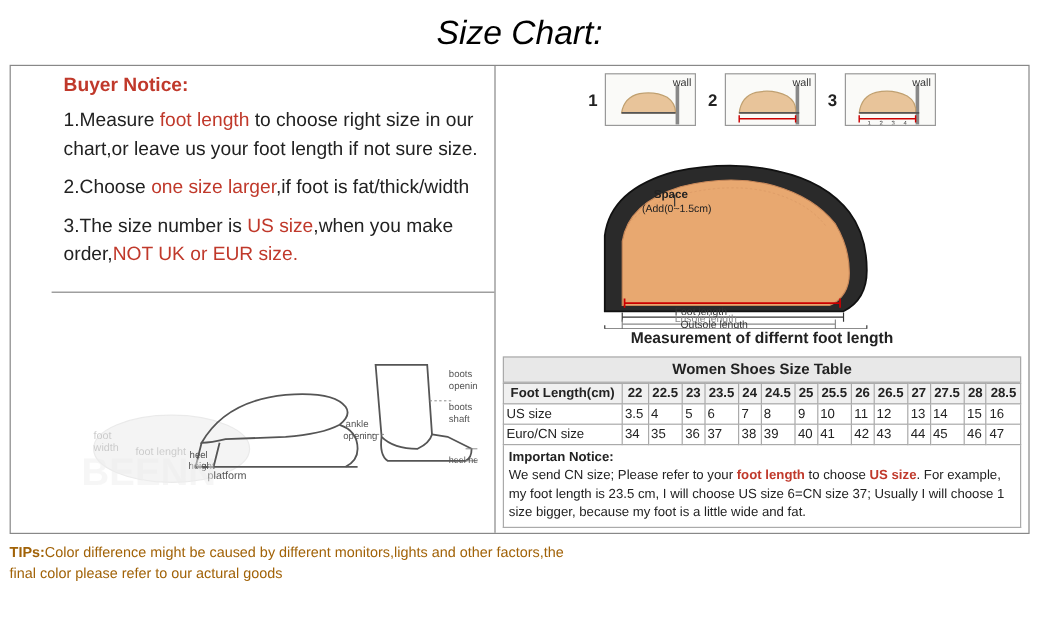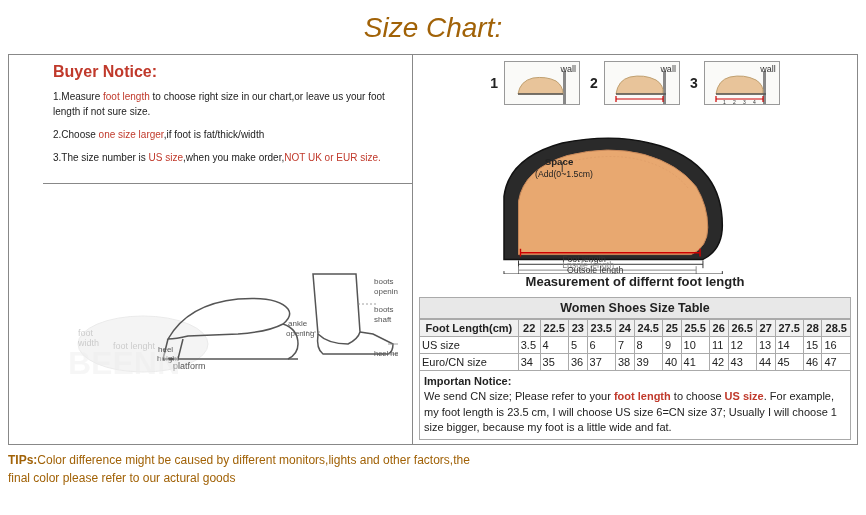--- a/index.html
+++ b/index.html
@@ -9,21 +9,21 @@
       background: #ffffff;
       font-family: Arial, sans-serif;
       font-size: 13px;
       color: #222;
     }
 
     .page-title {
       text-align: center;
       font-size: 28px;
       font-style: italic;
-      color: #a16207;
+      color: #000000;
       padding: 12px 0 10px 0;
       font-weight: normal;
     }
 
     .main-content {
       display: flex;
       flex-direction: row;
       border: 1.5px solid #888;
       margin: 0 8px;
       padding-left: 34px;
@@ -44,21 +44,21 @@
     .buyer-notice-title {
       font-size: 16px;
       font-weight: bold;
       color: #c0392b;
       margin-bottom: 8px;
     }
 
     .buyer-notice p {
       margin-bottom: 8px;
       line-height: 1.5;
-      font-size: 10px;
+      font-size: 16px;
     }
 
     .buyer-notice p .red {
       color: #c0392b;
     }
 
     .shoe-diagram {
       flex: 1;
       display: flex;
       align-items: center;

